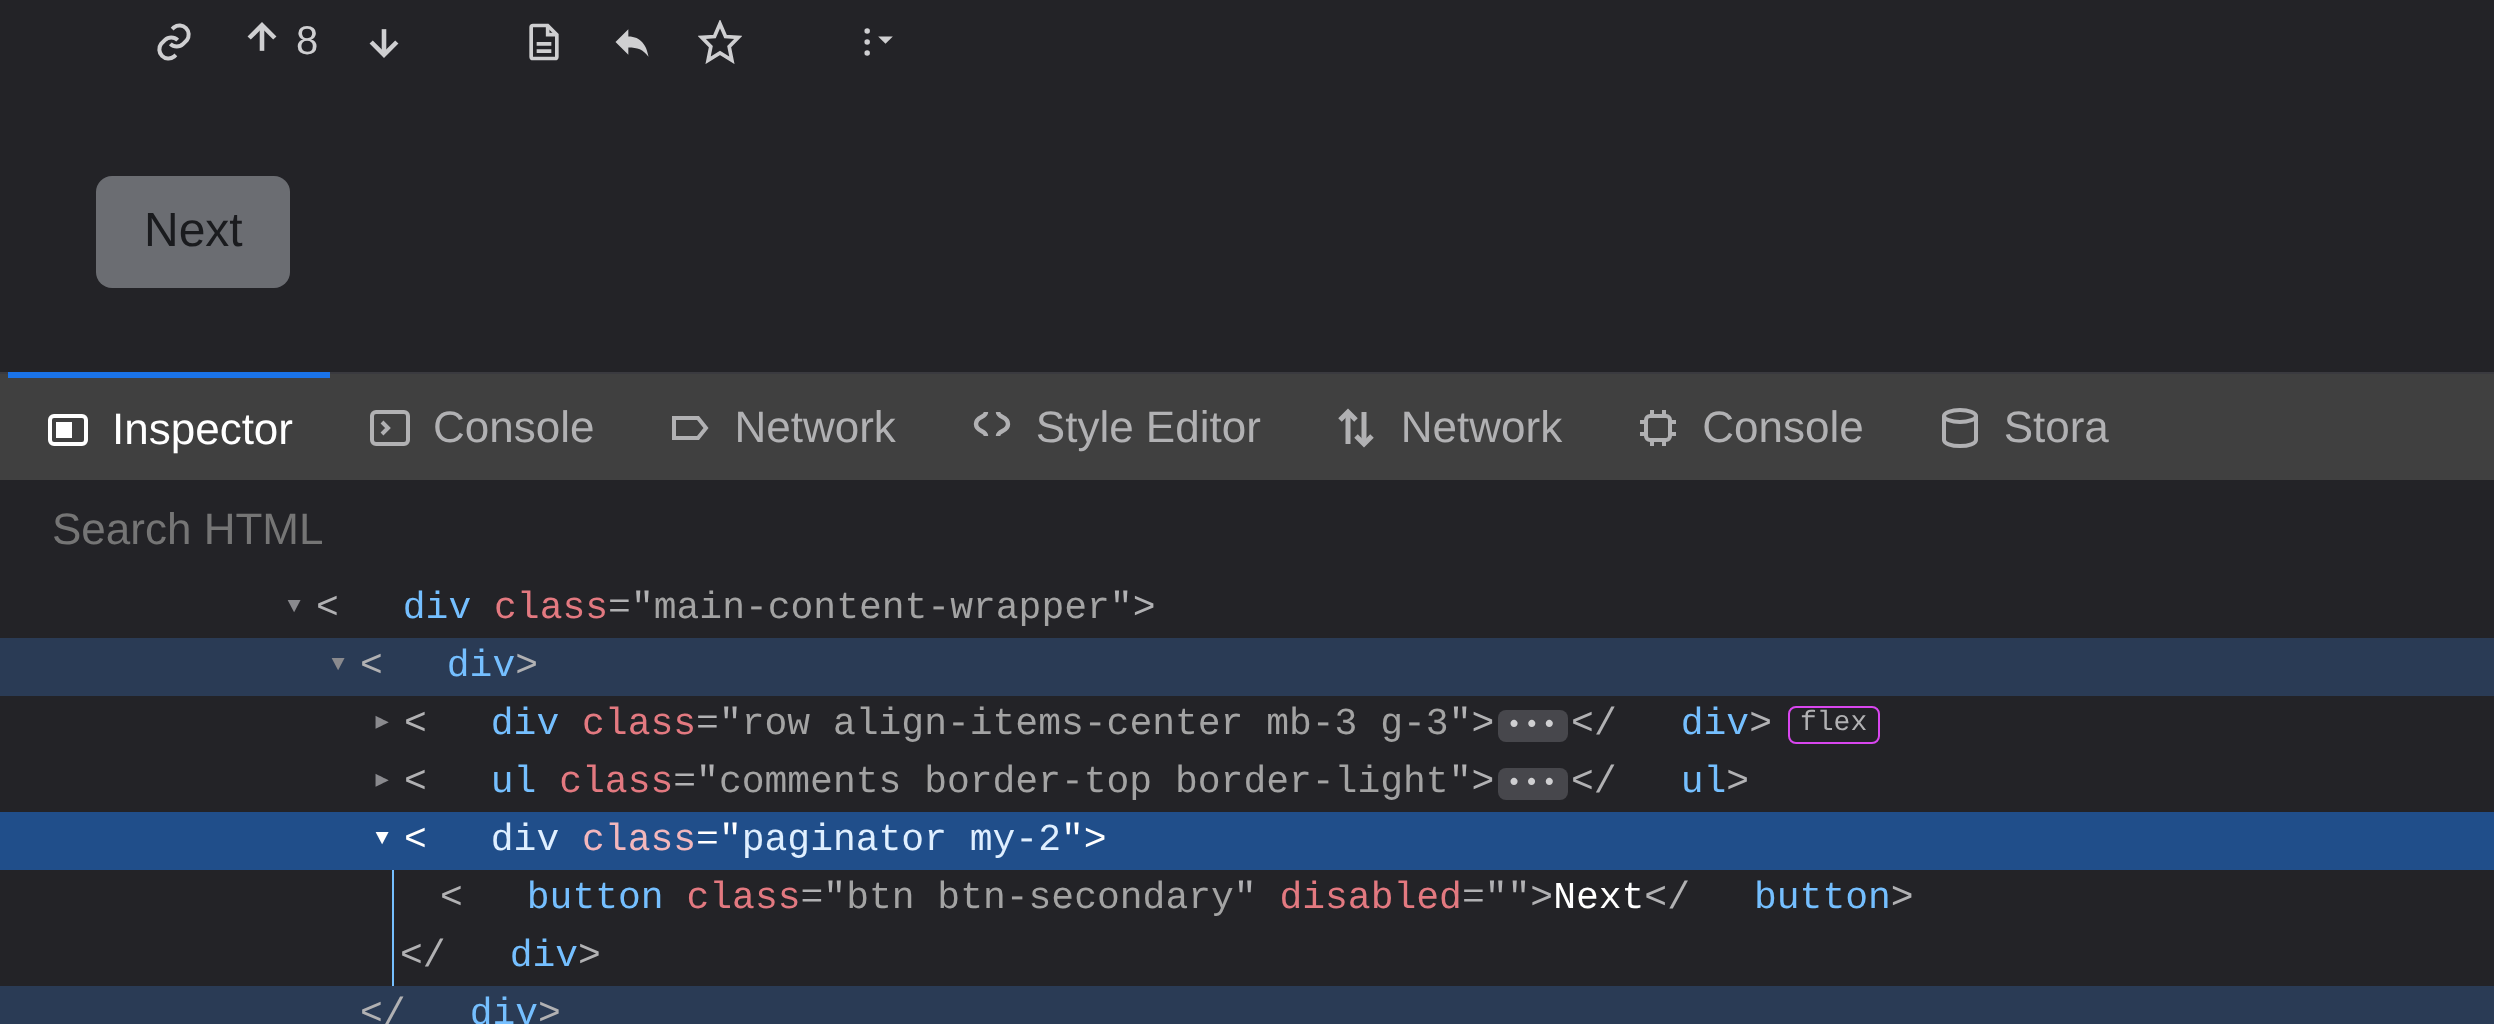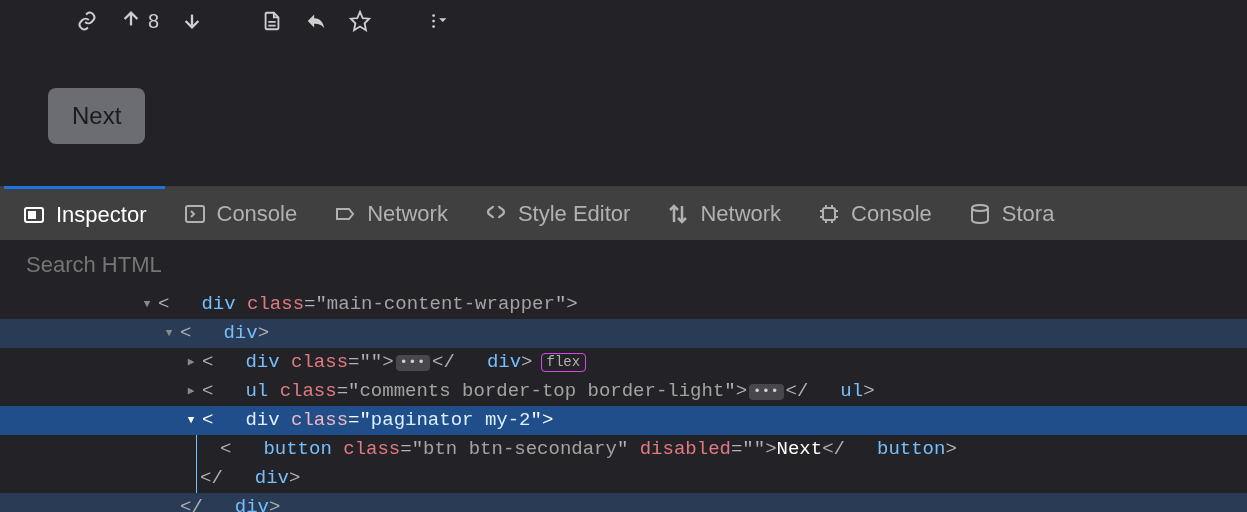--- a/index.html
+++ b/index.html
@@ -287,21 +287,21 @@
 
   <div class="line highlight-soft">
     <span class="indent" style="width:162px"></span>
     <span class="twisty">▼</span>
     <span class="angle">&lt;</span><span class="tag">div</span><span class="angle">&gt;</span>
   </div>
 
   <div class="line plain-dark">
     <span class="indent" style="width:184px"></span>
     <span class="twisty">▶</span>
-    <span class="angle">&lt;</span><span class="tag">div</span><span class="angle"> </span><span class="attr-name">class</span><span class="eq">="</span><span class="eq">"</span><span class="angle">&gt;</span><span class="ellipsis-badge">•••</span><span class="angle">&lt;/</span><span class="tag">div</span><span class="angle">&gt;</span>
+    <span class="angle">&lt;</span><span class="tag">div</span><span class="angle"> </span><span class="attr-name">class</span><span class="eq">="</span><span class="attr-val">row align-items-center mb-3 g-3</span><span class="eq">"</span><span class="angle">&gt;</span><span class="ellipsis-badge">•••</span><span class="angle">&lt;/</span><span class="tag">div</span><span class="angle">&gt;</span>
     <span class="flex-badge">flex</span>
   </div>
 
   <div class="line plain-dark">
     <span class="indent" style="width:184px"></span>
     <span class="twisty">▶</span>
     <span class="angle">&lt;</span><span class="tag">ul</span><span class="angle"> </span><span class="attr-name">class</span><span class="eq">="</span><span class="attr-val">comments border-top border-light</span><span class="eq">"</span><span class="angle">&gt;</span><span class="ellipsis-badge">•••</span><span class="angle">&lt;/</span><span class="tag">ul</span><span class="angle">&gt;</span>
   </div>
 
   <div class="line highlight-blue">

